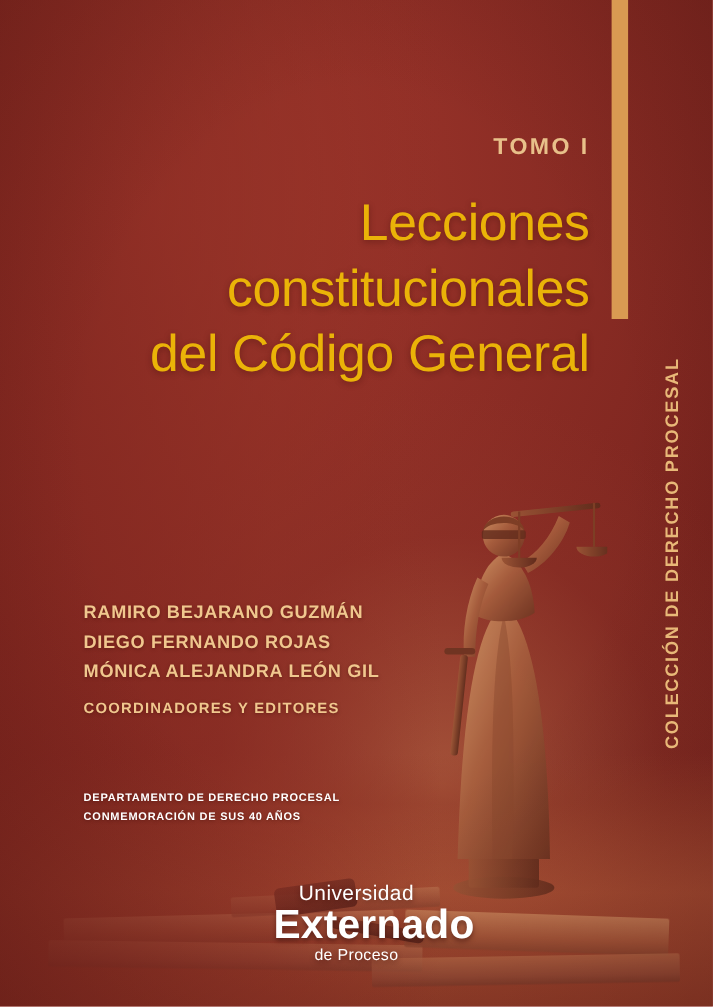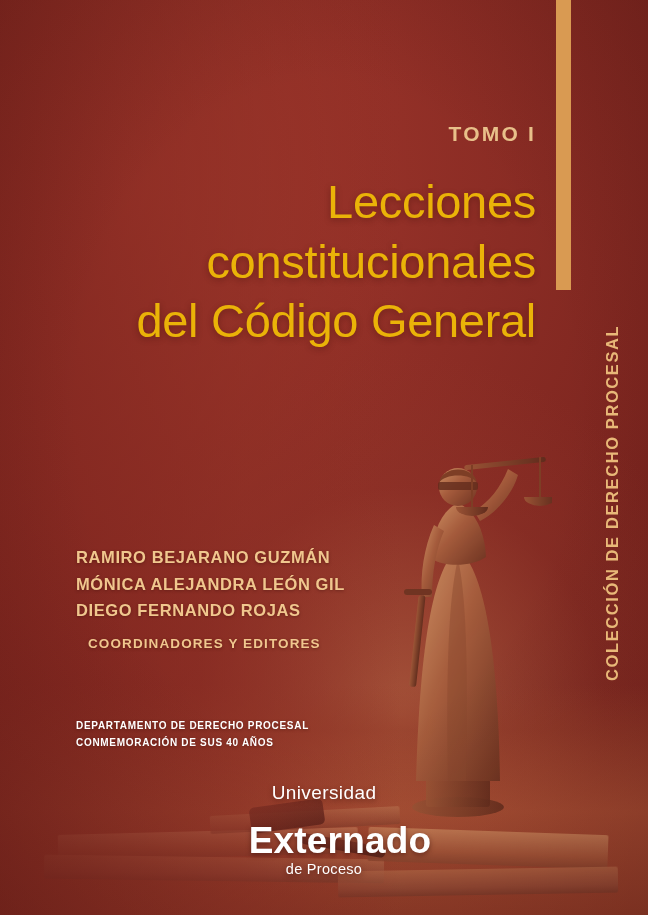--- a/index.html
+++ b/index.html
@@ -159,21 +159,20 @@
   }
   .role {
     position: absolute;
     left: 76px;
     top: 636px;
     color: #f0c78e;
     font-size: 13.5px;
     font-weight: bold;
     letter-spacing: 1.1px;
     text-shadow: 0 1px 3px rgba(70,18,14,0.5);
-    margin-left: 12px;
   }
   .dept {
     position: absolute;
     left: 76px;
     top: 718px;
     color: #ffffff;
     font-size: 10px;
     font-weight: bold;
     letter-spacing: 0.7px;
     line-height: 1.66;
@@ -186,21 +185,21 @@
     left: 0; right: 0;
     bottom: 38px;
     text-align: center;
     color: #ffffff;
     text-shadow: 0 2px 5px rgba(60,14,11,0.55);
   }
   .logo .l1 {
     font-size: 19px;
     letter-spacing: 0.4px;
     line-height: 1;
-    margin-bottom: 20px;
+    margin-bottom: 0;
   }
   .logo .l2 {
     font-size: 37px;
     font-weight: bold;
     letter-spacing: 0.2px;
     line-height: 1.02;
     padding-left: 32px;
   }
   .logo .l3 {
     font-size: 14.5px;
@@ -276,22 +275,22 @@
   <div class="tomo">TOMO I</div>
 
   <div class="title">
     <span class="ln">Lecciones</span>
     <span class="ln">constitucionales</span>
     <span class="ln">del Código General</span>
   </div>
 
   <div class="authors">
     <div>RAMIRO BEJARANO GUZMÁN</div>
+    <div>DIEGO FERNANDO ROJAS</div>
     <div>MÓNICA ALEJANDRA LEÓN GIL</div>
-    <div>DIEGO FERNANDO ROJAS</div>
   </div>
   <div class="role">COORDINADORES Y EDITORES</div>
 
   <div class="dept">
     <div>DEPARTAMENTO DE DERECHO PROCESAL</div>
     <div>CONMEMORACIÓN DE SUS 40 AÑOS</div>
   </div>
 
   <div class="logo">
     <div class="l1">Universidad</div>

